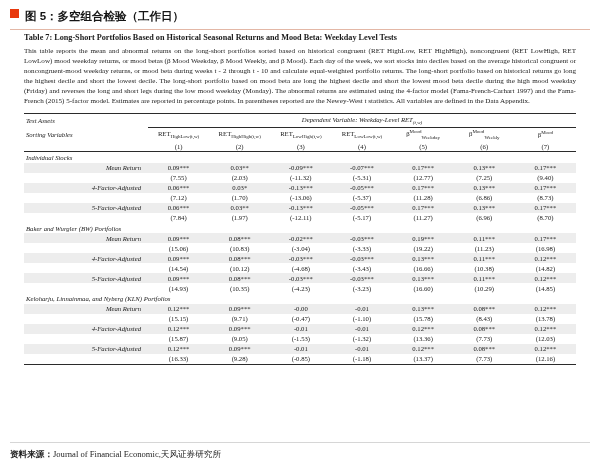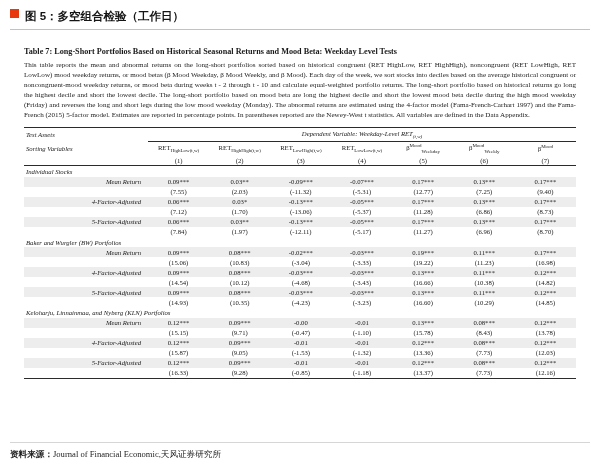--- a/index.html
+++ b/index.html
@@ -1,21 +1,21 @@
 <!DOCTYPE html>
 <html style="--accent: #E8380D;"><head>
 <meta charset="utf-8">
 <style>
   html,body{margin:0;padding:0;background:#fff;}
   body{width:600px;height:469px;overflow:hidden;font-family:"Liberation Serif",serif;}
   .page{width:600px;height:469px;box-sizing:border-box;padding:7px 10px 0;display:flex;flex-direction:column;background:#fff;}
   .figure-header{display:flex;gap:6px;font-family:"Liberation Sans","DejaVu Sans",sans-serif;
     font-weight:bold;font-size:11.5px;color:#151515;padding:2px 0 5px;border-bottom:1px solid #e3b7a6;}
   .bullet{width:9px;height:9px;background:var(--accent,#E8380D);display:inline-block;flex:0 0 auto;}
-  .table-wrap{margin:17px auto 0;width:552px;color:#1a1a1a;}
+  .table-wrap{margin:3px auto 0;width:552px;color:#1a1a1a;}
   .tbl-title{font-weight:bold;font-size:8.2px;margin:0 0 4px;}
   .tbl-desc{font-size:7.1px;line-height:1.42;text-align:justify;color:#222;}
   table{border-collapse:collapse;width:100%;margin-top:7px;font-size:6.7px;table-layout:fixed;}
   td{padding:1.5px 2px;text-align:center;vertical-align:middle;overflow:hidden;}
   thead tr.hdr-top td{border-top:1px solid #2b2b2b;}
   td.depvar{border-bottom:1px solid #2b2b2b;font-style:italic;}
   td.lbl{text-align:left;font-style:italic;white-space:nowrap;}
   tr.hdr-nums td{border-bottom:1px solid #2b2b2b;}
   tbody tr:last-child td{border-bottom:1px solid #2b2b2b;}
   tr.val{background:#ededed;}

